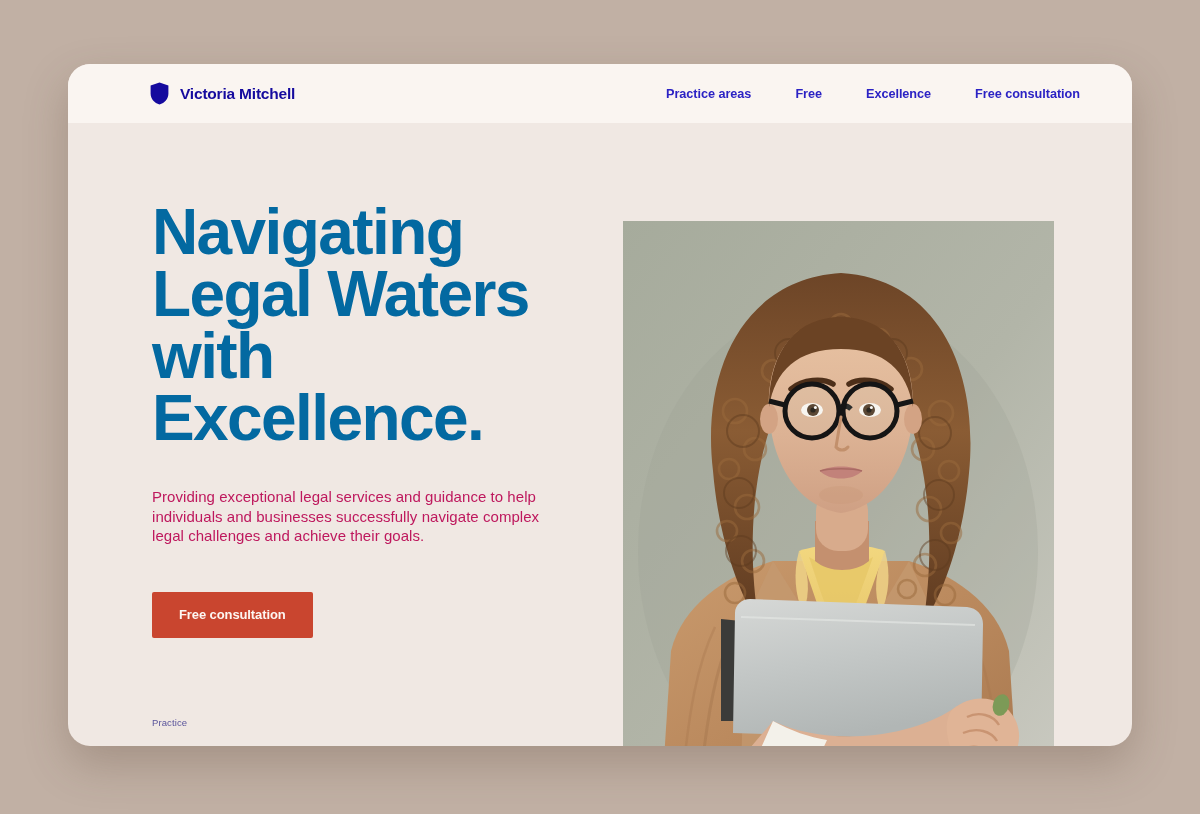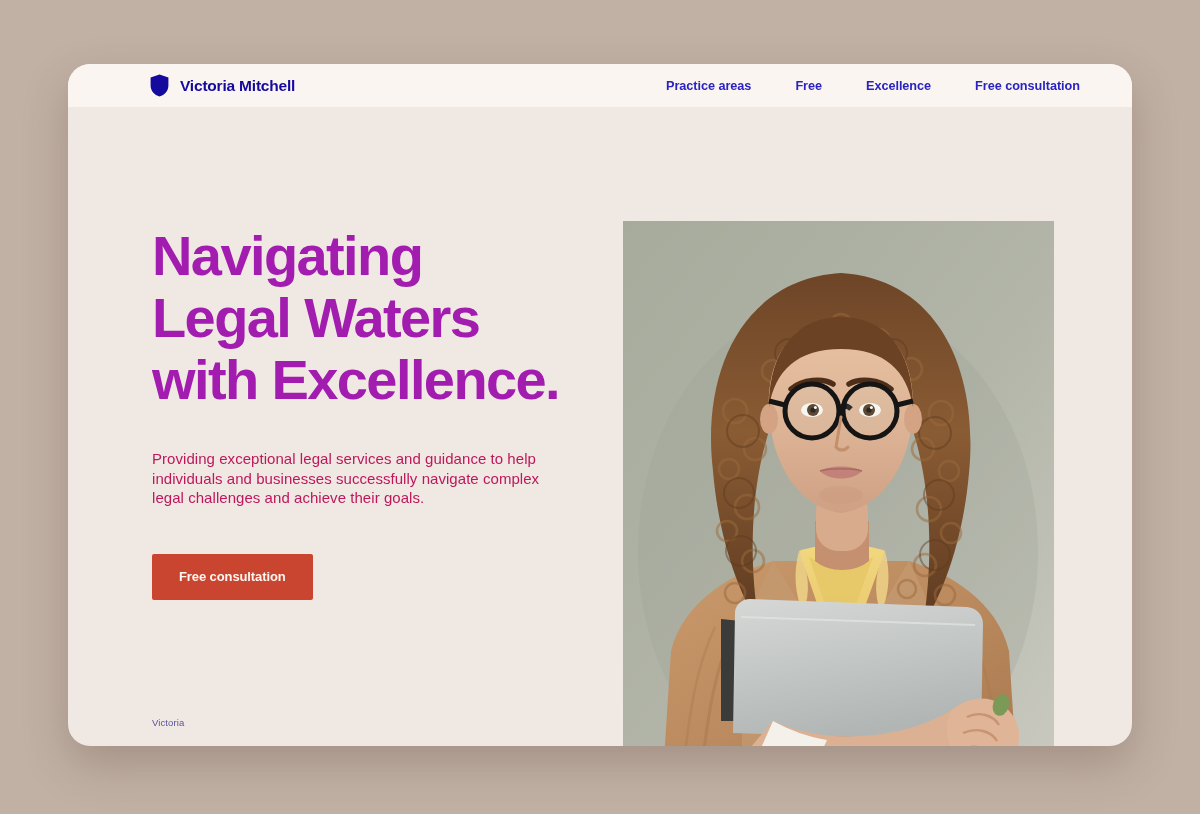--- a/index.html
+++ b/index.html
@@ -27,21 +27,21 @@
     border-radius: 22px;
     overflow: hidden;
     box-shadow: 0 18px 44px rgba(90, 68, 55, 0.28);
   }
 
   
   .navbar {
     position: absolute;
     left: 0; top: 0;
     width: 100%;
-    height: 43px;
+    height: 59px;
     background: #faf5f1;
     display: flex;
     align-items: center;
     justify-content: space-between;
     padding: 0 52px 0 82px;
   }
 
   .brand {
     display: flex;
     align-items: center;
@@ -87,25 +87,25 @@
   }
 
   .hero-left {
     position: absolute;
     left: 84px;
     top: 0;
     width: 470px;
   }
 
   .headline {
-    margin-top: 104px;
-    font-size: 56px;
+    margin-top: 80px;
+    font-size: 64px;
     line-height: 62px;
     font-weight: bold;
-    color: #a21caf;
+    color: #0369a1;
     letter-spacing: -1.6px;
     max-width: 420px;
   }
 
   .subcopy {
     margin-top: 38px;
     width: 412px;
     font-size: 15px;
     line-height: 19.5px;
     color: #be185d;
@@ -180,21 +180,21 @@
 
   <section class="hero">
 
     <div class="hero-left">
       <h1 class="headline">Navigating Legal Waters with Excellence.</h1>
       <p class="subcopy">Providing exceptional legal services and guidance to help individuals and businesses successfully navigate complex legal challenges and achieve their goals.</p>
       <button class="cta">Free consultation</button>
     </div>
 
     <div class="clients">
-      <div class="clients-label">Victoria</div>
+      <div class="clients-label">Practice</div>
 
     </div>
 
     <div class="photo">
       <svg viewBox="0 0 431 554" preserveAspectRatio="xMidYMid slice" aria-hidden="true">
         <defs>
           <linearGradient id="bgG" x1="0" y1="0" x2="1" y2="1">
             <stop offset="0" stop-color="#a6ab9c"></stop>
             <stop offset="0.55" stop-color="#b2b5a8"></stop>
             <stop offset="1" stop-color="#c9c9c0"></stop>

